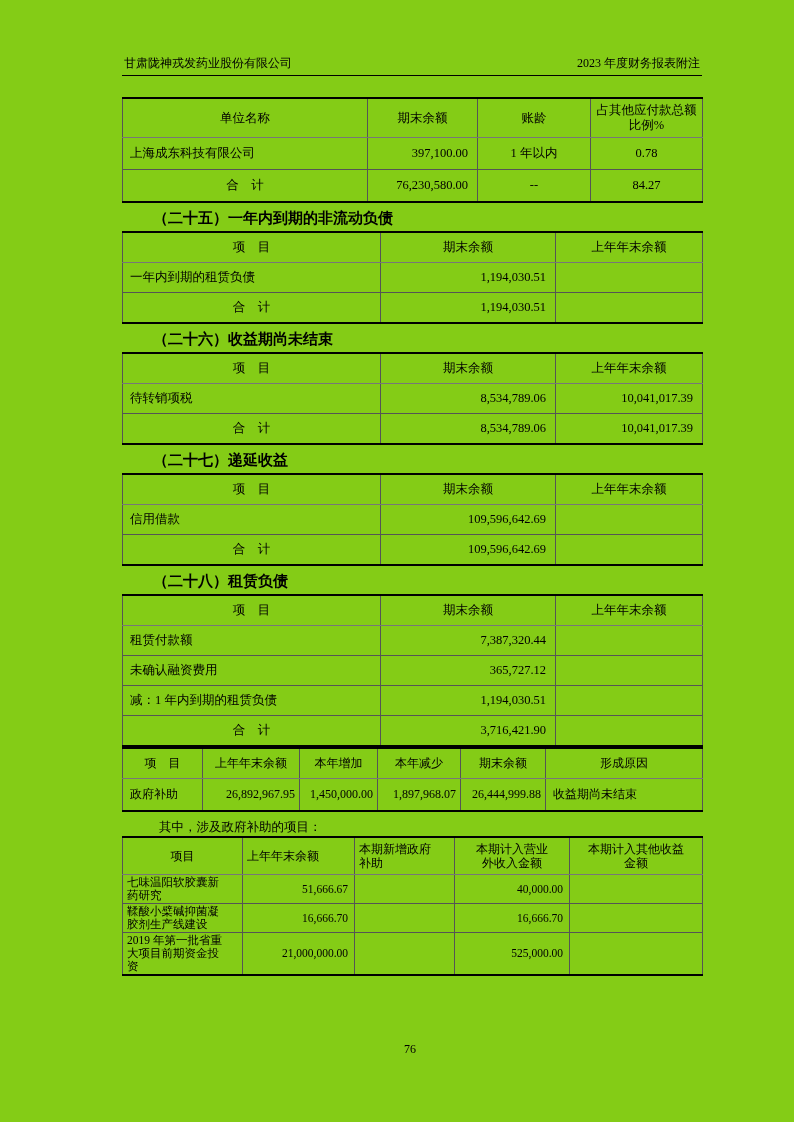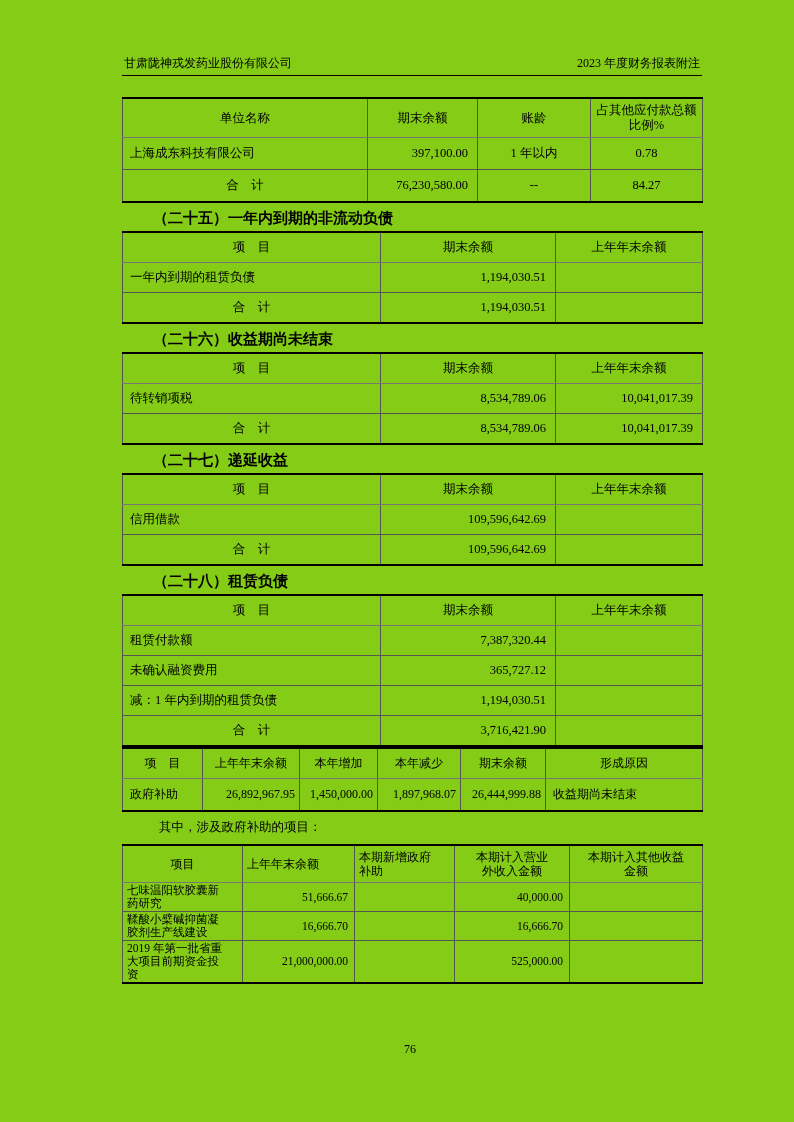--- a/index.html
+++ b/index.html
@@ -14,21 +14,21 @@
     display:flex;justify-content:space-between;align-items:flex-end;
     font-size:12px;line-height:16px;
     border-bottom:1px solid #000;padding:0 2px 4px 2px;
   }
   
   .sec-title{
     font-weight:bold;font-size:15px;line-height:18px;
     margin:6px 0 4px 0;padding-left:31px;
   }
   .note-line{
-    font-size:12.5px;line-height:18px;margin:6px 0 8px 0;padding-left:37px;
+    font-size:12.5px;line-height:18px;margin:6px 0 0 0;padding-left:37px;
   }
   
   table{
     width:100%;border-collapse:collapse;table-layout:fixed;
     border-top:2.5px solid #000;border-bottom:2.5px solid #000;
     font-size:12.5px;
   }
   td{
     border:1px solid #555;
     padding:1px 4px;

